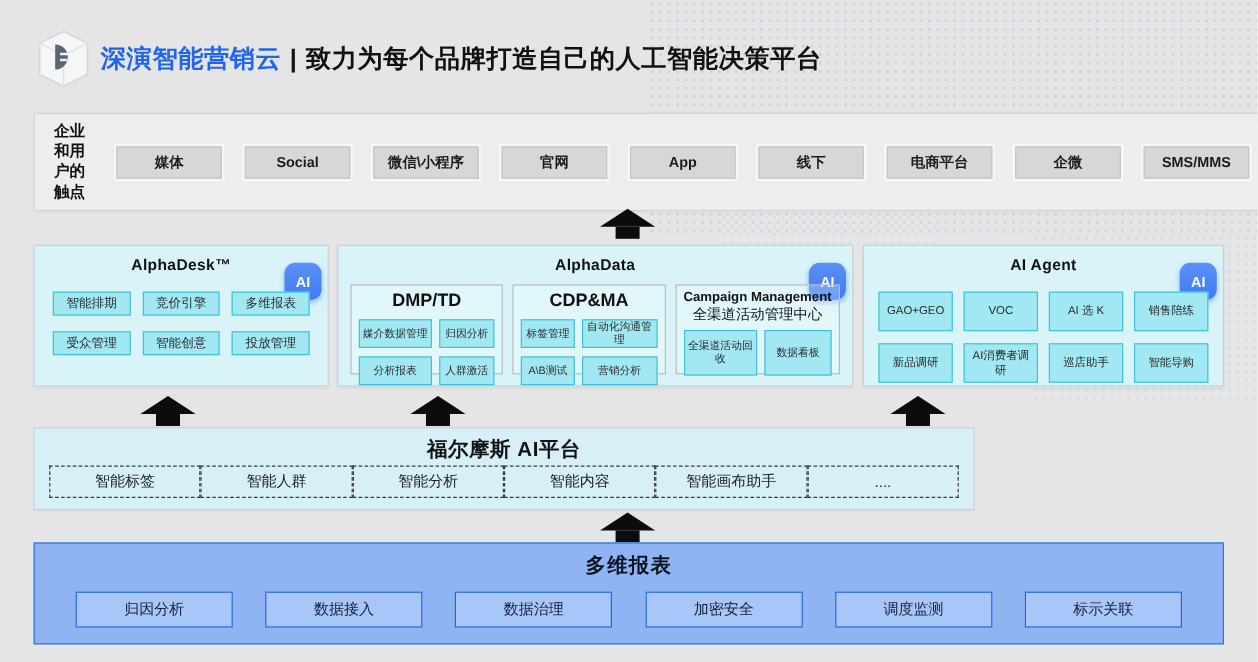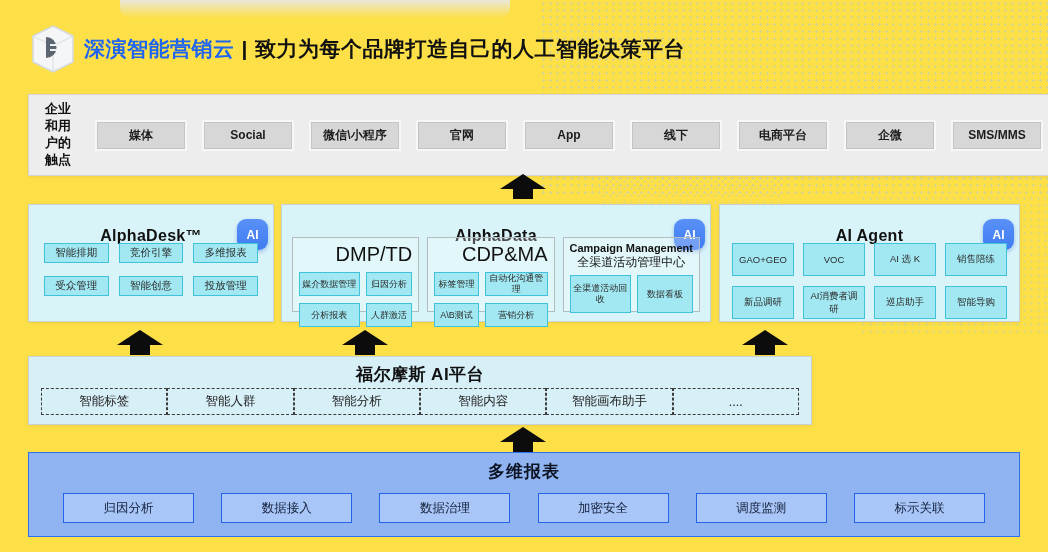--- a/index.html
+++ b/index.html
@@ -1,18 +1,18 @@
 <!DOCTYPE html>
 <html><head>
 <meta charset="utf-8">
 <style>
   * { margin:0; padding:0; box-sizing:border-box; }
   html,body { background:#fff; }
   body { font-family:"Liberation Sans","DejaVu Sans",sans-serif; }
-  #canvas{ position:relative; width:1048px; height:552px; background:#fde047; overflow:hidden; }
+  #canvas{ position:relative; width:1048px; height:552px; background:#e5e5e5; overflow:hidden; }
 
   
   .dots{ position:absolute; background-image:radial-gradient(circle, rgba(168,198,228,.55) 1.2px, transparent 1.4px); background-size:7px 7px; z-index:0; }
   #dots-a{ left:540px; top:0; width:508px; height:195px; opacity:.85; }
   #dots-b{ left:860px; top:195px; width:188px; height:140px; opacity:.6; }
   #dots-c{ left:600px; top:150px; width:180px; height:60px; opacity:.5; }
   #top-blur{ position:absolute; left:120px; top:0; width:390px; height:18px; background:linear-gradient(#e7e7e9, rgba(255,255,255,0)); border-radius:0 0 10px 10px; opacity:.9; z-index:0; }
 
   .layer{ position:absolute; z-index:1; }
 
@@ -29,33 +29,33 @@
   #touch-items{ flex:1; display:flex; justify-content:space-between; align-items:center; padding:0 26px 0 10px; }
   .touch-btn{ min-width:88px; height:27px; padding:0 8px; background:#d7d7d8; border:1px solid #c4c4c6; box-shadow:0 0 0 2px rgba(255,255,255,.55); display:flex; align-items:center; justify-content:center; font-size:12px; font-weight:bold; color:#1c1c1c; white-space:nowrap; }
 
   
   .arrow{ position:absolute; width:46px; z-index:1; }
   .arrow .tri{ width:0; height:0; border-left:23px solid transparent; border-right:23px solid transparent; border-bottom:15px solid #0c0c0c; }
   .arrow .stem{ width:20px; height:10px; background:#0c0c0c; margin:0 auto; }
 
   
   .panel{ position:absolute; top:204px; height:118px; background:#d9f4f9; border:1px solid #c9d1d5; box-shadow:0 1px 3px rgba(0,0,0,.08); z-index:1; }
-  .panel-title{ text-align:center; font-size:16px; font-weight:bold; color:#111; margin-top:22px; letter-spacing:.3px; }
+  .panel-title{ text-align:center; font-size:13px; font-weight:bold; color:#111; margin-top:8px; letter-spacing:.3px; }
   .ai-badge{ position:absolute; top:-10px; right:5px; width:31px; height:31px; border-radius:9px; background:linear-gradient(#5a90f7,#3f7cf2); color:#fff; font-size:12px; font-weight:bold; display:flex; align-items:center; justify-content:center; box-shadow:0 2px 4px rgba(40,90,200,.35);margin-top:24px; }
 
   .cy-item{ background:#a2e8f2; border:1px solid #3fc2da; color:#2a2a2a; display:flex; align-items:center; justify-content:center; text-align:center; }
 
   #p-desk{ left:28px; width:246px; }
   #desk-grid{ position:absolute; left:15px; right:15px; top:38px; display:grid; grid-template-columns:repeat(3,1fr); gap:13px 10px; }
   #desk-grid .cy-item{ height:20px; font-size:10.5px; }
 
   #p-data{ left:281px; width:430px; }
   #data-subrow{ position:absolute; left:10px; right:10px; top:32px; bottom:9px; display:flex; gap:8px; }
   .subpanel{ flex:1; background:rgba(255,255,255,.25); border:1px solid #b4bcc1; padding:4px 6px 5px; display:flex; flex-direction:column; }
-  .sub-title{ text-align:right; font-size:20px; font-weight:normal; color:#111; line-height:1.2; }
+  .sub-title{ text-align:center; font-size:15px; font-weight:bold; color:#111; line-height:1.2; }
   .sub-title-en{ text-align:center; font-size:11px; font-weight:bold; color:#111; line-height:1.2; white-space:nowrap; }
   .sub-title-zh{ text-align:center; font-size:12px; font-weight:normal; color:#111; line-height:1.25; }
   .sub-grid{ display:grid; gap:7px 6px; margin-top:6px; flex:1; align-content:center; }
   .sub-grid .cy-item{ height:24px; font-size:9px; line-height:1.2; padding:0 2px; }
   #dmp-grid{ grid-template-columns:1.3fr 1fr; }
   #cdp-grid{ grid-template-columns:1fr 1.4fr; }
   #camp-grid{ grid-template-columns:1.1fr 1fr; margin-top:5px; }
   #camp-grid .cy-item{ height:38px; font-size:9px; }
 
   #p-agent{ left:719px; width:301px; }

